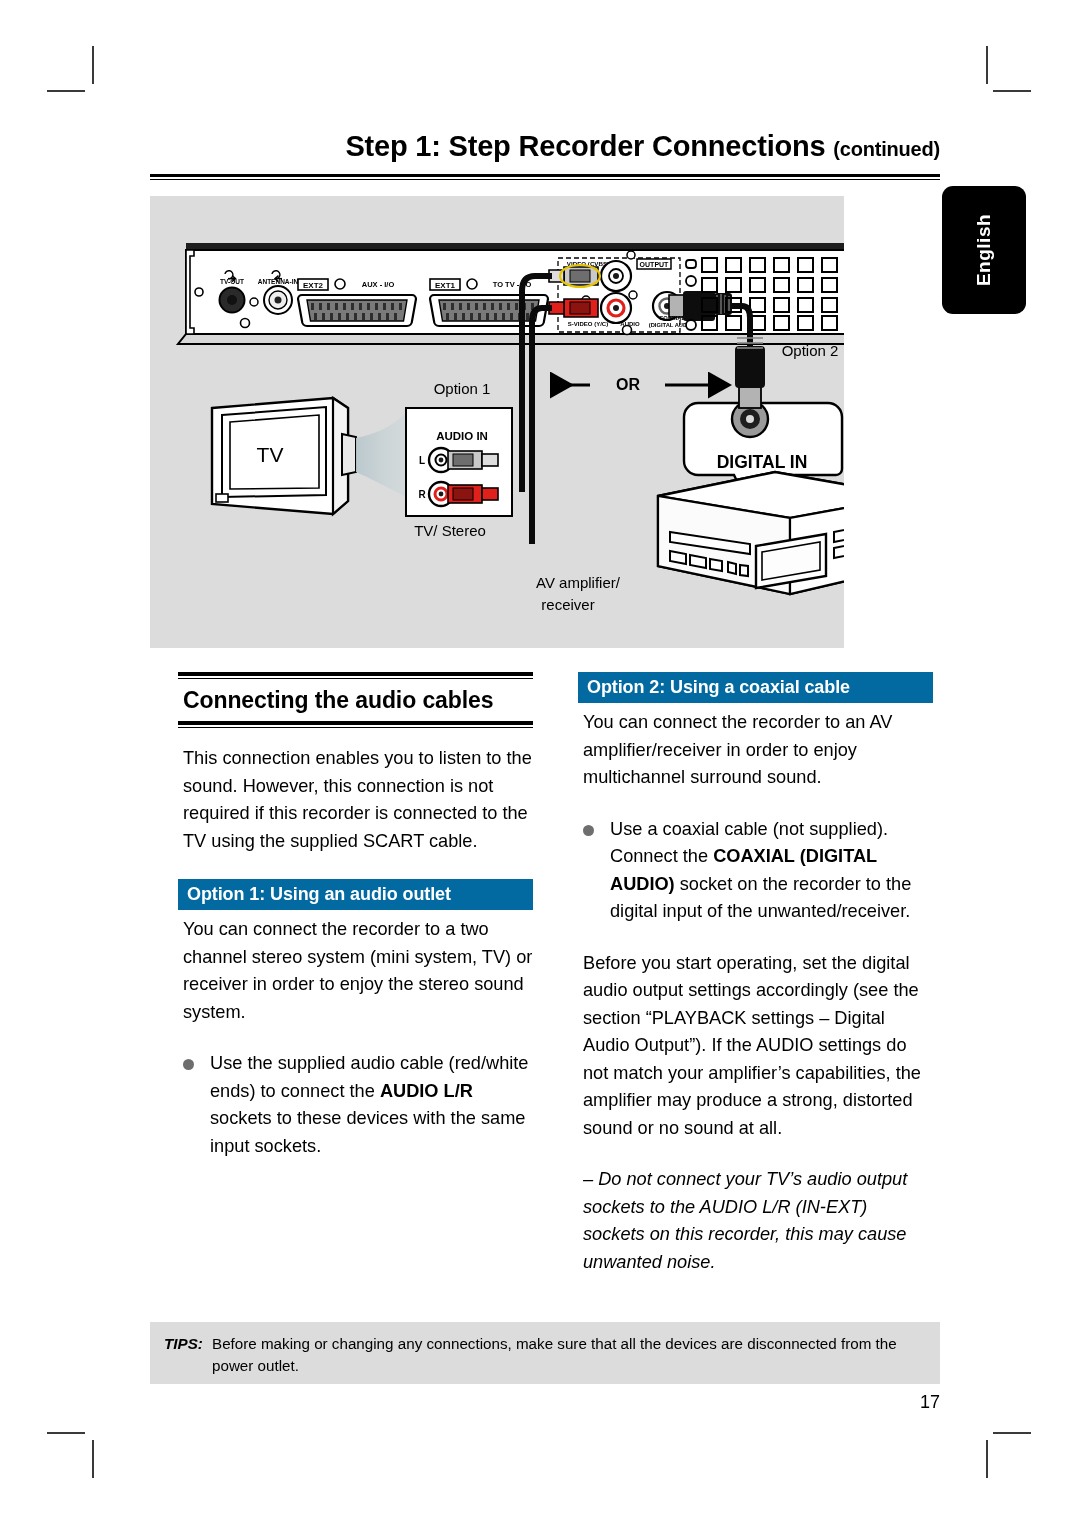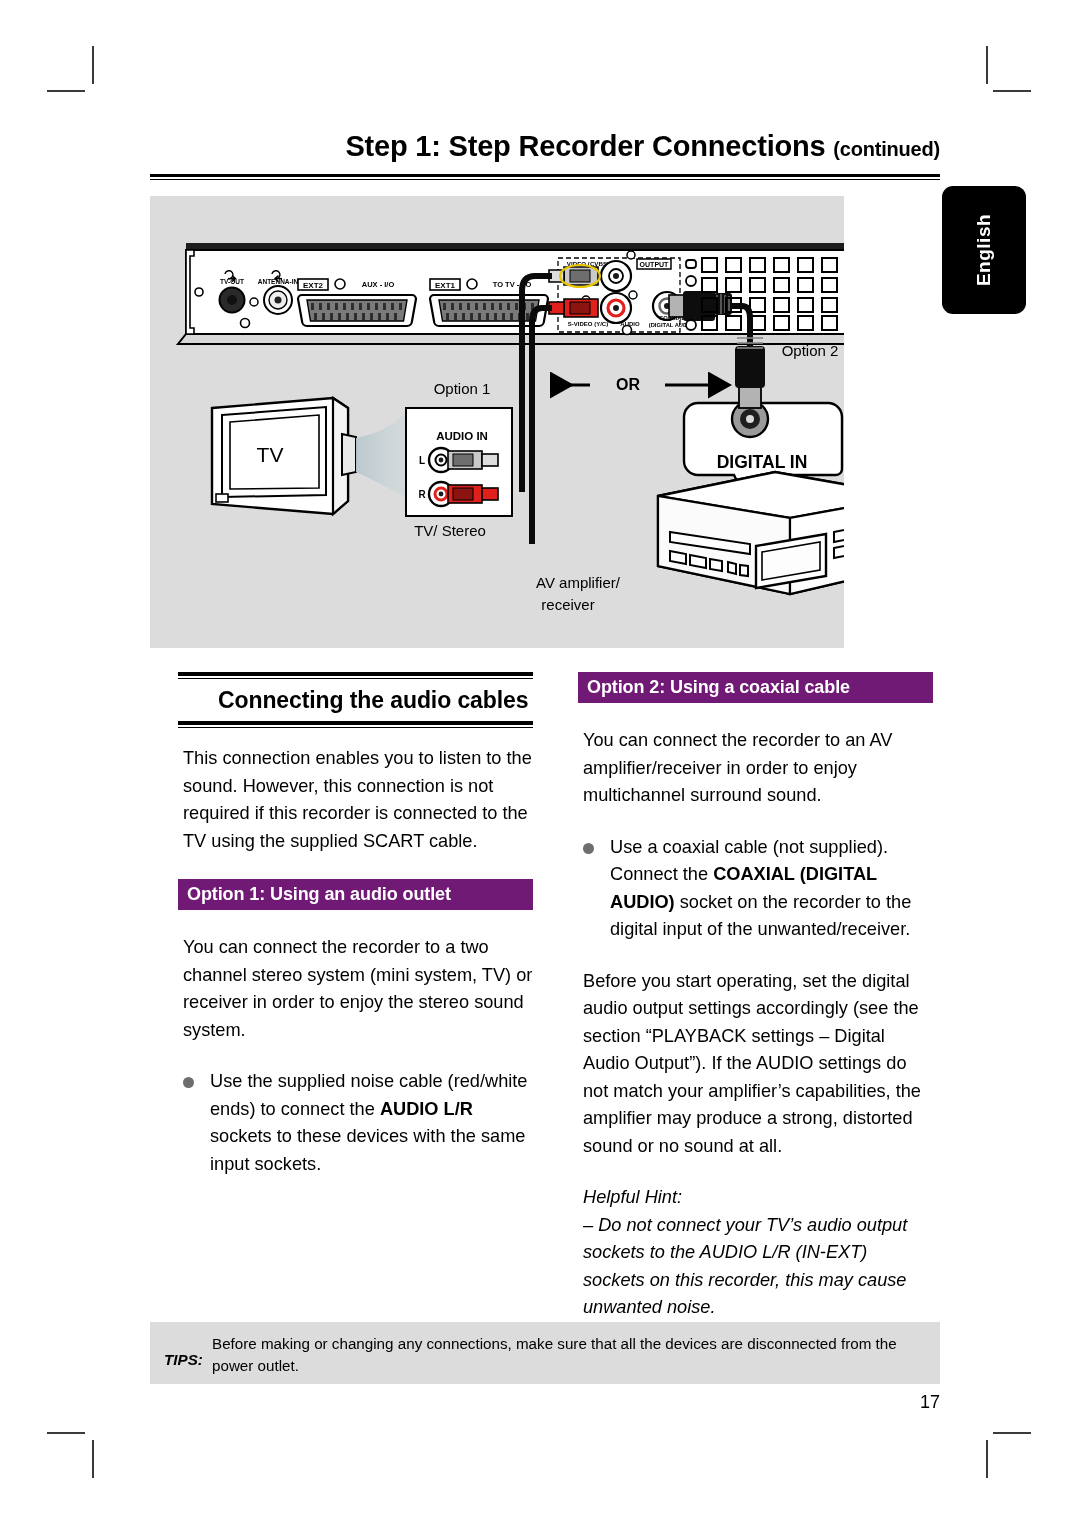--- a/index.html
+++ b/index.html
@@ -93,38 +93,37 @@
 
   .sec-head-rules { position: relative; }
   .rule-thick { height: 4px; background: #000; }
   .rule-thin  { height: 1px; background: #000; margin-top: 2px; }
 
   #section-title {
     font-size: 23px;
     font-weight: bold;
     padding: 8px 0 7px 5px;
     letter-spacing: -0.1px;
-    margin-left: 35px;
   }
 
   .para {
     font-size: 18.2px;
     line-height: 27.5px;
     margin: 0 0 24px 0;
     padding-left: 5px;
   }
 
   .optbar {
-    background: #701a75;
+    background: #0369a1;
     color: #fff;
     font-size: 18px;
     font-weight: bold;
     padding: 5px 0 5px 9px;
     letter-spacing: -0.1px;
-    margin-bottom: 24px;
+    margin-bottom: 6px;
   }
 
   .bullet-row {
     position: relative;
     padding-left: 32px;
     font-size: 18.2px;
     line-height: 27.5px;
     margin: 0 0 24px 0;
   }
   .bullet-dot {
@@ -166,21 +165,20 @@
     position: relative;
     padding: 11px 14px 0 14px;
     font-size: 15.2px;
     line-height: 22px;
   }
   #tips-label {
     font-weight: bold;
     font-style: italic;
     float: left;
     margin-right: 9px;
-    margin-top: 16px;
   }
   #tips-text { display: block; margin-left: 48px; }
 
   #page-number {
     position: absolute;
     left: 890px;
     top: 1392px;
     width: 50px;
     text-align: right;
     font-size: 18px;
@@ -532,36 +530,35 @@
     <div class="rule-thin"></div>
   </div>
 
   <p class="para" style="margin-top:17px;">This connection enables you to listen to the sound. However, this connection is not required if this recorder is connected to the TV using the supplied SCART cable.</p>
 
   <div class="optbar">Option 1: Using an audio outlet</div>
 
   <p class="para">You can connect the recorder to a two channel stereo system (mini system, TV) or receiver in order to enjoy the stereo sound system.</p>
 
   <div class="bullet-row">
-    <span class="bullet-dot"></span><span>Use the supplied noise cable (red/white ends) to connect the </span><b>AUDIO L/R</b><span> sockets to these devices with the same input sockets.</span>
+    <span class="bullet-dot"></span><span>Use the supplied audio cable (red/white ends) to connect the </span><b>AUDIO L/R</b><span> sockets to these devices with the same input sockets.</span>
   </div>
 </div>
 
 <div class="col" id="col-right">
   <div class="optbar">Option 2: Using a coaxial cable</div>
 
   <p class="para">You can connect the recorder to an AV amplifier/receiver in order to enjoy multichannel surround sound.</p>
 
   <div class="bullet-row">
     <span class="bullet-dot"></span><span>Use a coaxial cable (not supplied). Connect the </span><b>COAXIAL (DIGITAL AUDIO)</b><span> socket on the recorder to the digital input of the unwanted/receiver.</span>
   </div>
 
   <p class="para">Before you start operating, set the digital audio output settings accordingly (see the section “PLAYBACK settings – Digital Audio Output”). If the AUDIO settings do not match your amplifier’s capabilities, the amplifier may produce a strong, distorted sound or no sound at all.</p>
 
-  <p class="hint-title">Helpful Hint:</p>
   <p class="hint-body">– Do not connect your TV’s audio output sockets to the AUDIO L/R (IN-EXT) sockets on this recorder, this may cause unwanted noise.</p>
 </div>
 
 <div id="tips-box">
   <div id="tips-inner">
     <span id="tips-label">TIPS:</span>
     <span id="tips-text">Before making or changing any connections, make sure that all the devices are disconnected from the power outlet.</span>
   </div>
 </div>
 

